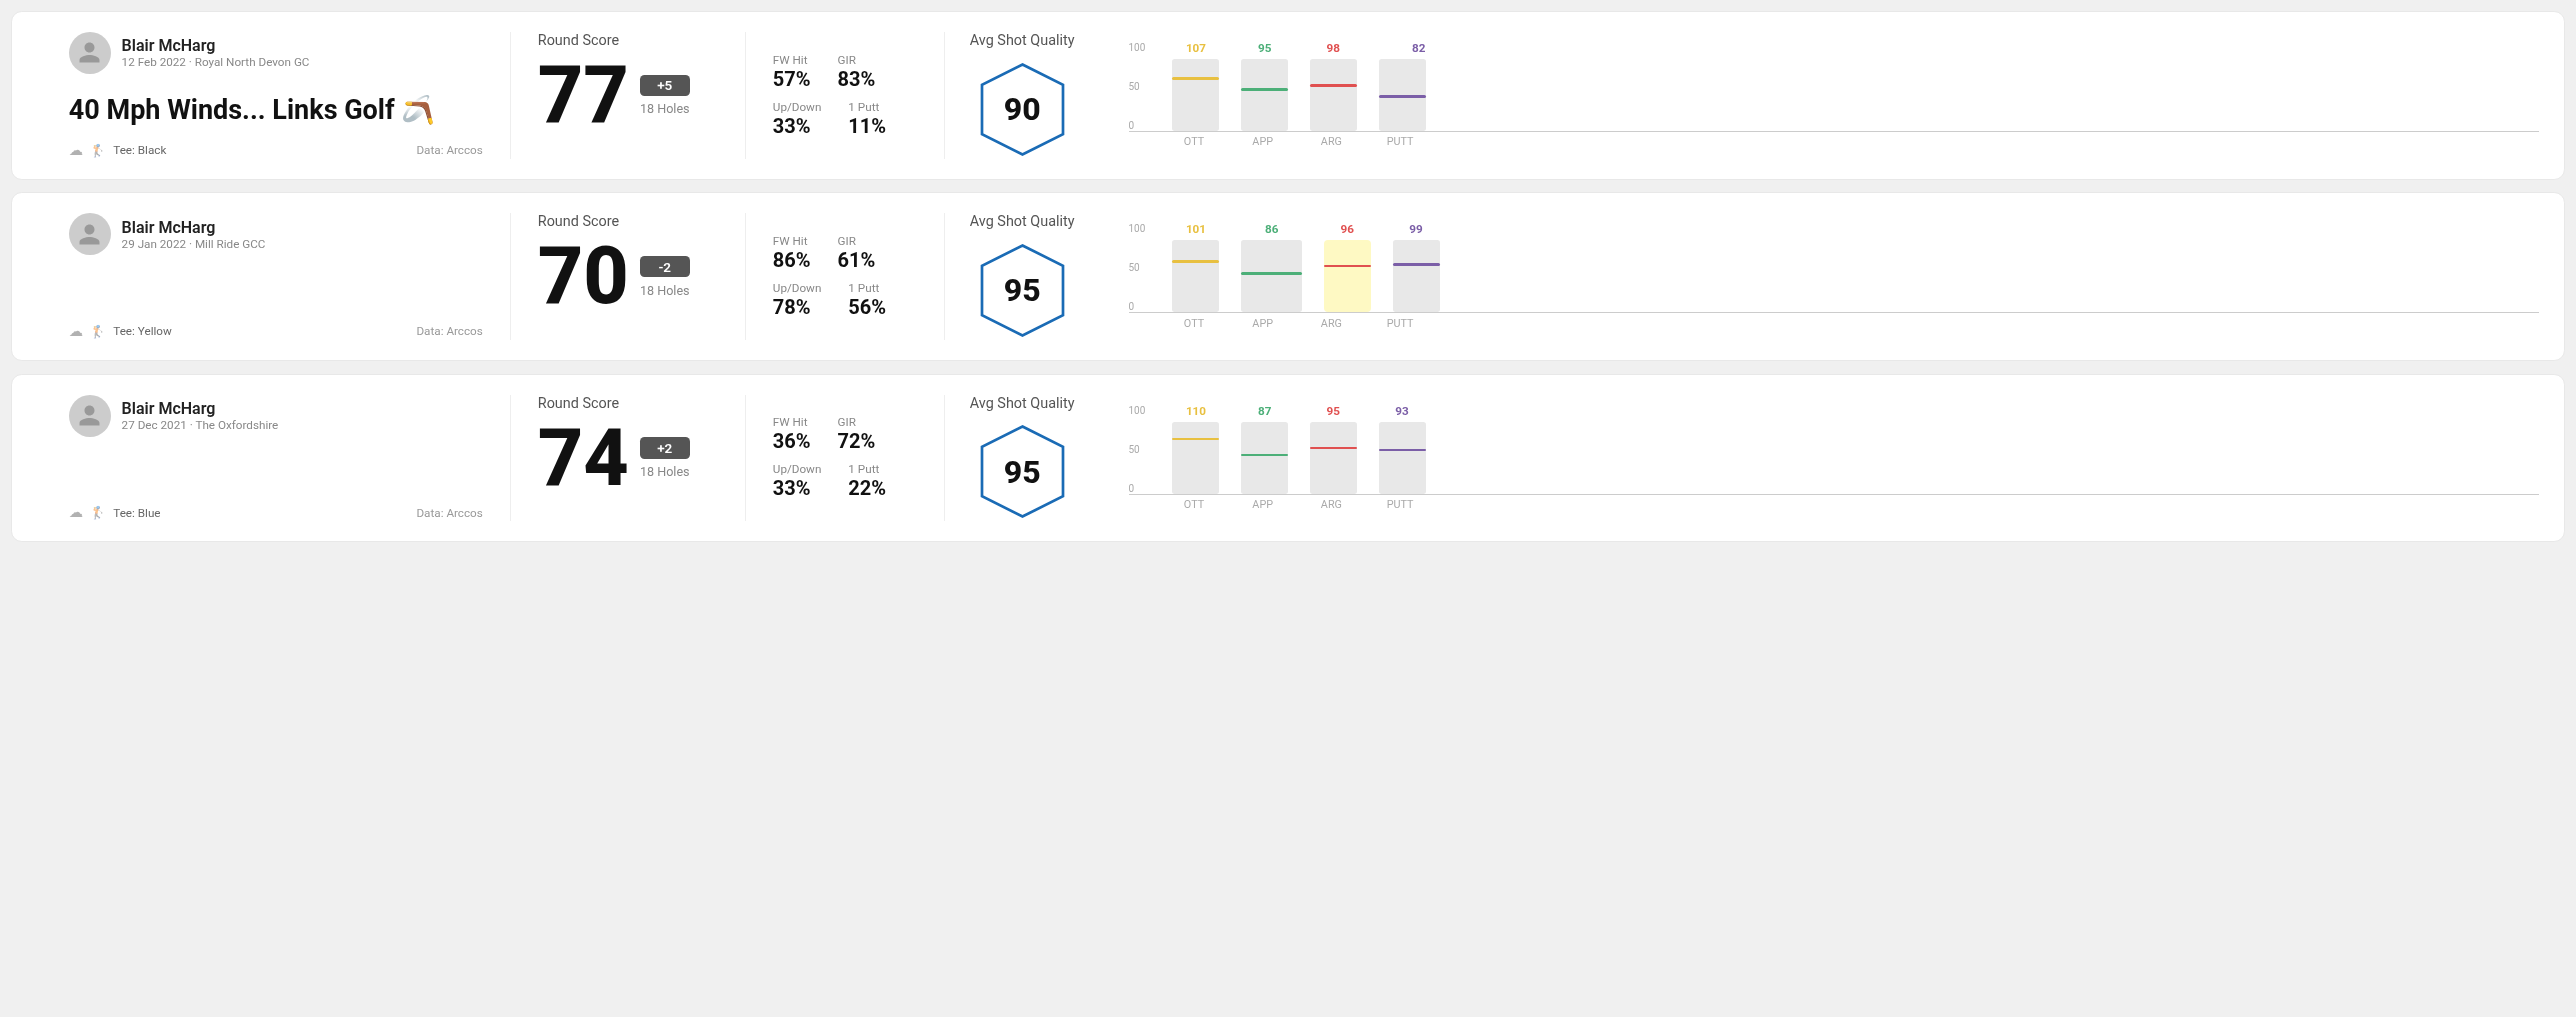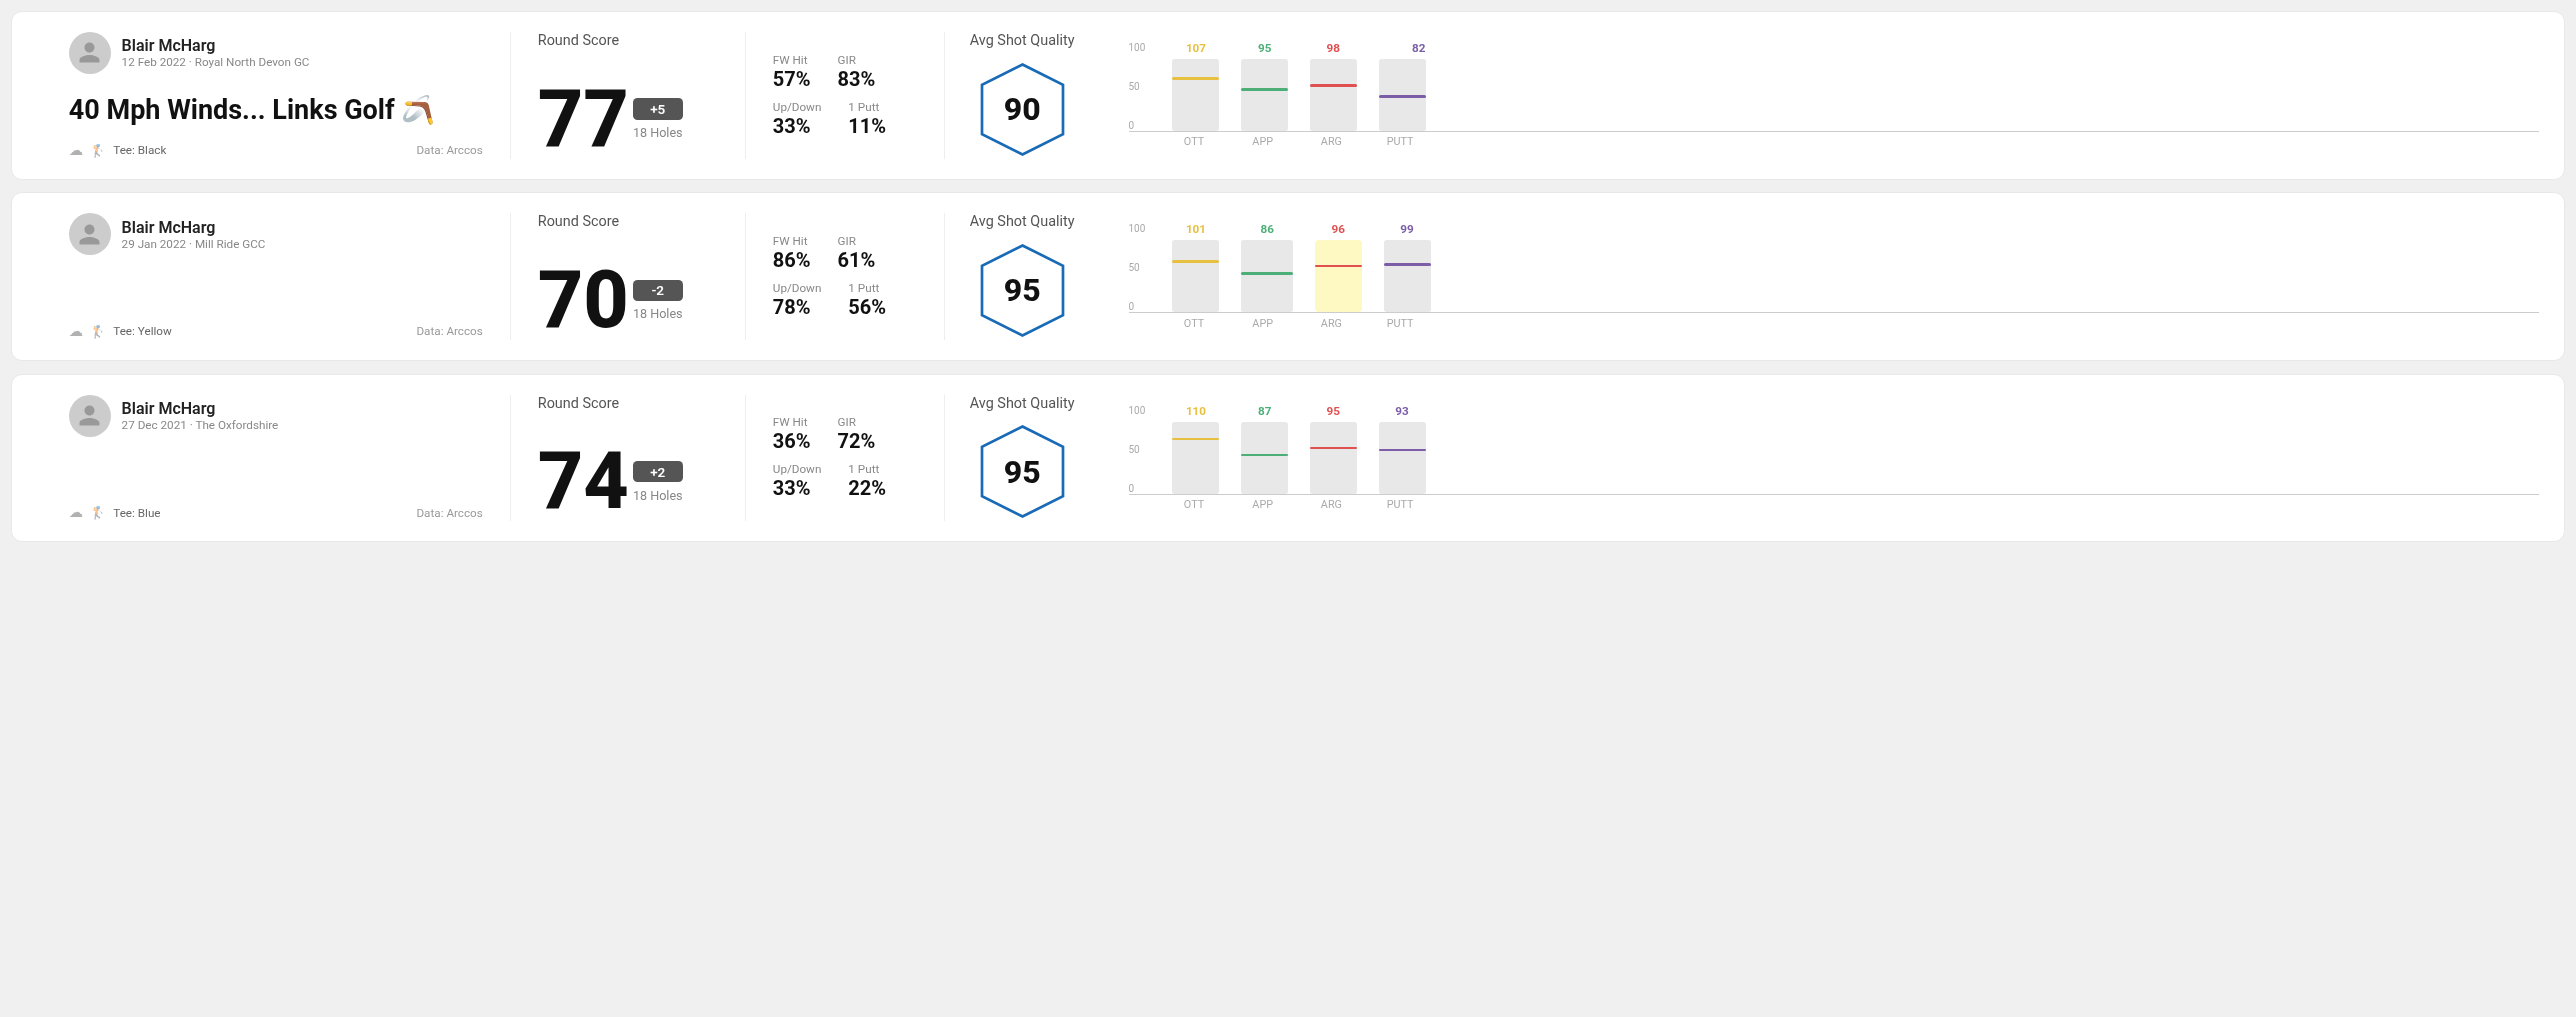--- a/index.html
+++ b/index.html
@@ -80,31 +80,31 @@
       color: #999;
     }
     
     .score-panel {
       width: 235px;
       min-width: 235px;
       padding: 0 27px;
       border-right: 0.9px solid #eee;
       display: flex;
       flex-direction: column;
-      justify-content: space-between;
+      justify-content: flex-start;
     }
     .score-label {
       font-size: 14.4px;
       color: #555;
       margin-bottom: 7.2px;
     }
     .score-main {
       display: flex;
       align-items: center;
-      gap: 4px;
+      gap: 11px;
     }
     .score-number {
       font-size: 79px;
       font-weight: 800;
       color: #111;
       line-height: 1;
     }
     .score-badge-block {
       display: flex;
       flex-direction: column;
@@ -365,21 +365,21 @@
           <div style="display: flex; align-items: flex-end; gap: 21.7px; height: 90px; border-bottom: 0.9px solid rgb(204, 204, 204); position: relative;">
             <div style="display: flex; flex-direction: column; justify-content: space-between; height: 100%; margin-right: 5.4px;">
               <div style="font-size: 10px; color: rgb(170, 170, 170);">100</div>
               <div style="font-size: 10px; color: rgb(170, 170, 170);">50</div>
               <div style="font-size: 10px; color: rgb(170, 170, 170);">0</div>
             </div>
             <div style="width: 47px; height: 72px; background: rgb(232, 232, 232); border-radius: 2.7px; position: relative; display: flex; flex-direction: column; justify-content: flex-start;">
               <div style="position: absolute; top: -18px; width: 100%; text-align: center; font-size: 11.7px; font-weight: 700; color: rgb(232, 192, 64);">101</div>
               <div style="position: absolute; top: 20px; left: 0px; width: 100%; height: 2.7px; background: rgb(232, 192, 64); border-radius: 1.8px;"></div>
             </div>
-            <div style="width: 52px; height: 72px; background: rgb(232, 232, 232); border-radius: 2.7px; position: relative; display: flex; flex-direction: column; justify-content: flex-start;">
+            <div style="width: 61px; height: 72px; background: rgb(232, 232, 232); border-radius: 2.7px; position: relative; display: flex; flex-direction: column; justify-content: flex-start;">
               <div style="position: absolute; top: -18px; width: 100%; text-align: center; font-size: 11.7px; font-weight: 700; color: rgb(76, 175, 120);">86</div>
               <div style="position: absolute; top: 32px; left: 0px; width: 100%; height: 2.7px; background: rgb(76, 175, 120); border-radius: 1.8px;"></div>
             </div>
             <div style="width: 47px; height: 72px; background: #fef9c3; border-radius: 4px; position: relative; display: flex; flex-direction: column; justify-content: flex-start;">
               <div style="position: absolute; top: -18px; width: 100%; text-align: center; font-size: 11.7px; font-weight: 700; color: rgb(224, 80, 80);">96</div>
               <div style="position: absolute; top: 24.5px; left: 0px; width: 100%; height: 2.7px; background: rgb(224, 80, 80); border-radius: 1.8px;"></div>
             </div>
             <div style="width: 47px; height: 72px; background: rgb(232, 232, 232); border-radius: 2.7px; position: relative; display: flex; flex-direction: column; justify-content: flex-start;">
               <div style="position: absolute; top: -18px; width: 100%; text-align: center; font-size: 11.7px; font-weight: 700; color: rgb(123, 94, 167);">99</div>
               <div style="position: absolute; top: 23px; left: 0px; width: 100%; height: 2.7px; background: rgb(123, 94, 167); border-radius: 1.8px;"></div>

